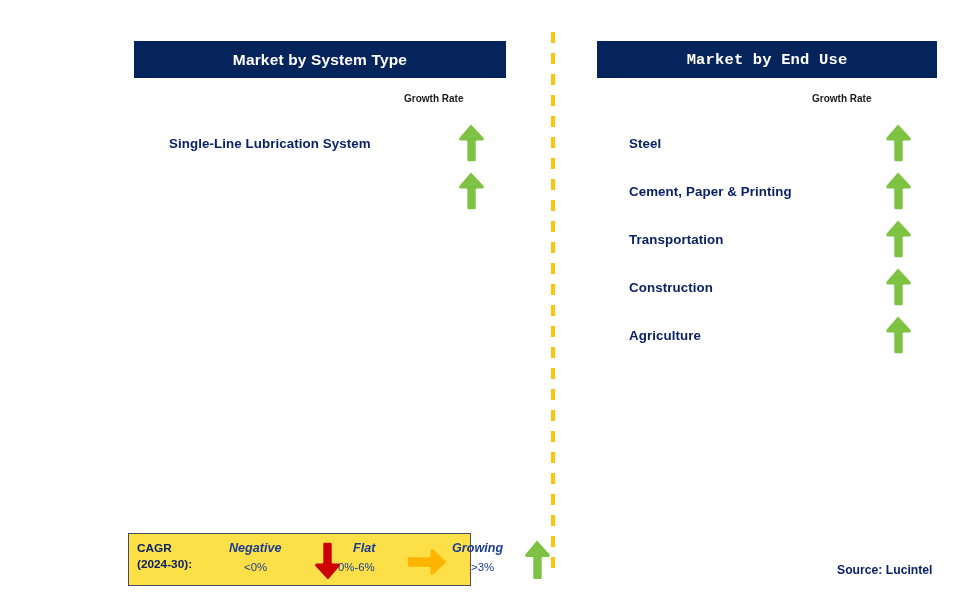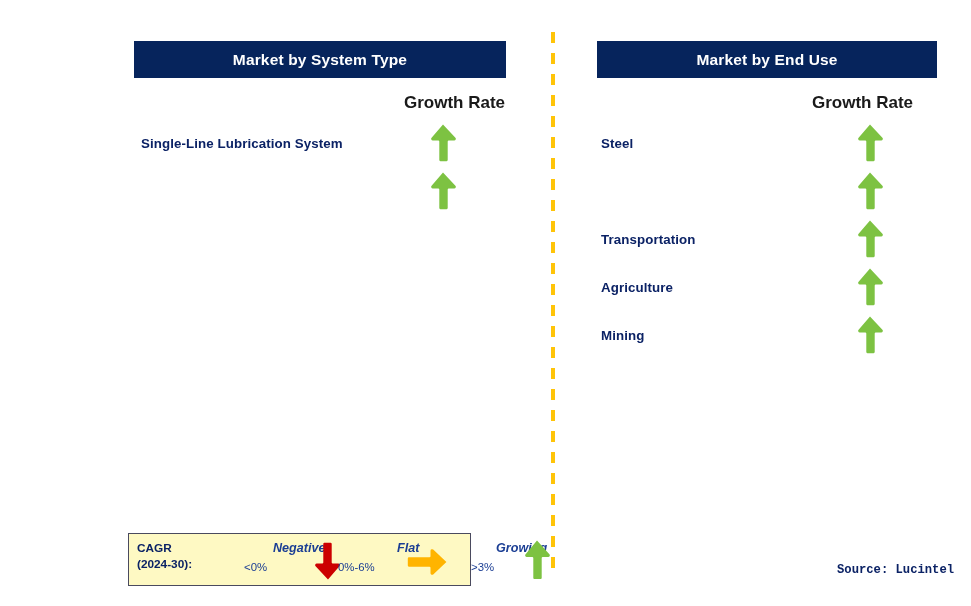--- a/index.html
+++ b/index.html
@@ -33,38 +33,39 @@
     color: #ffffff;
     font-size: 15.5px;
     font-weight: bold;
     letter-spacing: .15px;
     display: flex;
     align-items: center;
     justify-content: center;
     text-align: center;
   }
   #header-system-type { left: 134px; top: 25px; width: 372px; }
-  #header-end-use     { left:  44px; top: 25px; width: 340px; }
+  #header-end-use     { left:  44px; top: 25px; width: 340px; font-family: Liberation Mono, monospace; }
 
   
   .growth-rate-caption {
     position: absolute;
-    font-size: 17px;
+    font-size: 10px;
     font-weight: bold;
     color: #1a1a1a;
     white-space: nowrap;
   }
   #growth-rate-caption-left  { left: 404px; top: 77px; }
   #growth-rate-caption-right { left: 259px; top: 77px; }
 
   
   .rows {
     position: absolute;
     left: 0;
     right: 0;
+    padding-left: 28px;
   }
   #rows-system-type { top: 103px; }
   #rows-end-use     { top: 103px; text-align: right; }
 
   .segment-row {
     position: relative;
     height: 48px;
   }
   .segment-label {
     position: absolute;
@@ -107,21 +108,21 @@
   }
 
   
   #legend {
     position: absolute;
     left: 128px;
     top: 533px;
     width: 343px;
     height: 53px;
     border: 1.6px solid #4A4A5E;
-    background: #fef9c3;
+    background: #fde047;
     box-sizing: border-box;
   }
   .legend-inner {
     position: relative;
     width: 100%;
     height: 100%;
   }
   #legend-cagr-title {
     position: absolute;
     left: 8px;
@@ -139,21 +140,20 @@
     top: 0;
     height: 100%;
   }
   .legend-word {
     position: absolute;
     font-size: 12.6px;
     font-style: italic;
     font-weight: bold;
     color: #1B3E94;
     white-space: nowrap;
-    margin-left: 44px;
   }
   .legend-range {
     position: absolute;
     font-size: 11.4px;
     color: #1B3E94;
     white-space: nowrap;
   }
   .legend-icon {
     position: absolute;
   }
@@ -179,21 +179,20 @@
 
   
   #source-note {
     position: absolute;
     left: 837px;
     top: 563px;
     font-size: 12.2px;
     font-weight: bold;
     color: #0B2265;
     white-space: nowrap;
-    font-family: Liberation Mono, monospace;
   }
 </style>
 </head>
 <body>
 
 <div class="panel" id="panel-system-type">
 
   <div class="panel-header" id="header-system-type">Market by System Type</div>
 
   <div class="growth-rate-caption" id="growth-rate-caption-left">Growth Rate</div>
@@ -235,54 +234,55 @@
       <div class="segment-label">Steel</div>
       <div class="segment-arrow">
         <svg viewBox="0 0 26 38" xmlns="http://www.w3.org/2000/svg" aria-hidden="true">
           <path d="M13 0.6 L25.4 13.8 a1.6 1.6 0 0 1 -1.2 2.7 h-5.4 a1.1 1.1 0 0 0 -1.1 1.1 v18.5 a1.1 1.1 0 0 1 -1.1 1.1 h-6.2 a1.1 1.1 0 0 1 -1.1 -1.1 v-18.5 a1.1 1.1 0 0 0 -1.1 -1.1 h-5.4 a1.6 1.6 0 0 1 -1.2 -2.7 Z" fill="#7DC242"></path>
         </svg>
       </div>
     </div>
 
 
     <div class="segment-row">
+      <div class="segment-label">Cement, Paper &amp; Printing</div>
       <div class="segment-arrow">
         <svg viewBox="0 0 26 38" xmlns="http://www.w3.org/2000/svg" aria-hidden="true">
           <path d="M13 0.6 L25.4 13.8 a1.6 1.6 0 0 1 -1.2 2.7 h-5.4 a1.1 1.1 0 0 0 -1.1 1.1 v18.5 a1.1 1.1 0 0 1 -1.1 1.1 h-6.2 a1.1 1.1 0 0 1 -1.1 -1.1 v-18.5 a1.1 1.1 0 0 0 -1.1 -1.1 h-5.4 a1.6 1.6 0 0 1 -1.2 -2.7 Z" fill="#7DC242"></path>
         </svg>
       </div>
     </div>
 
     <div class="segment-row">
       <div class="segment-label">Transportation</div>
       <div class="segment-arrow">
         <svg viewBox="0 0 26 38" xmlns="http://www.w3.org/2000/svg" aria-hidden="true">
           <path d="M13 0.6 L25.4 13.8 a1.6 1.6 0 0 1 -1.2 2.7 h-5.4 a1.1 1.1 0 0 0 -1.1 1.1 v18.5 a1.1 1.1 0 0 1 -1.1 1.1 h-6.2 a1.1 1.1 0 0 1 -1.1 -1.1 v-18.5 a1.1 1.1 0 0 0 -1.1 -1.1 h-5.4 a1.6 1.6 0 0 1 -1.2 -2.7 Z" fill="#7DC242"></path>
         </svg>
       </div>
     </div>
 
+    <div class="segment-row">
+      <div class="segment-label">Construction</div>
+      <div class="segment-arrow">
+        <svg viewBox="0 0 26 38" xmlns="http://www.w3.org/2000/svg" aria-hidden="true">
+          <path d="M13 0.6 L25.4 13.8 a1.6 1.6 0 0 1 -1.2 2.7 h-5.4 a1.1 1.1 0 0 0 -1.1 1.1 v18.5 a1.1 1.1 0 0 1 -1.1 1.1 h-6.2 a1.1 1.1 0 0 1 -1.1 -1.1 v-18.5 a1.1 1.1 0 0 0 -1.1 -1.1 h-5.4 a1.6 1.6 0 0 1 -1.2 -2.7 Z" fill="#7DC242"></path>
+        </svg>
+      </div>
+    </div>
 
     <div class="segment-row">
       <div class="segment-label">Agriculture</div>
       <div class="segment-arrow">
         <svg viewBox="0 0 26 38" xmlns="http://www.w3.org/2000/svg" aria-hidden="true">
           <path d="M13 0.6 L25.4 13.8 a1.6 1.6 0 0 1 -1.2 2.7 h-5.4 a1.1 1.1 0 0 0 -1.1 1.1 v18.5 a1.1 1.1 0 0 1 -1.1 1.1 h-6.2 a1.1 1.1 0 0 1 -1.1 -1.1 v-18.5 a1.1 1.1 0 0 0 -1.1 -1.1 h-5.4 a1.6 1.6 0 0 1 -1.2 -2.7 Z" fill="#7DC242"></path>
         </svg>
       </div>
     </div>
 
-    <div class="segment-row">
-      <div class="segment-label">Mining</div>
-      <div class="segment-arrow">
-        <svg viewBox="0 0 26 38" xmlns="http://www.w3.org/2000/svg" aria-hidden="true">
-          <path d="M13 0.6 L25.4 13.8 a1.6 1.6 0 0 1 -1.2 2.7 h-5.4 a1.1 1.1 0 0 0 -1.1 1.1 v18.5 a1.1 1.1 0 0 1 -1.1 1.1 h-6.2 a1.1 1.1 0 0 1 -1.1 -1.1 v-18.5 a1.1 1.1 0 0 0 -1.1 -1.1 h-5.4 a1.6 1.6 0 0 1 -1.2 -2.7 Z" fill="#7DC242"></path>
-        </svg>
-      </div>
-    </div>
 
 
   </div>
 </div>
 
 <div id="legend">
   <div class="legend-inner">
 
     <div id="legend-cagr-title">
       <span>CAGR</span>

